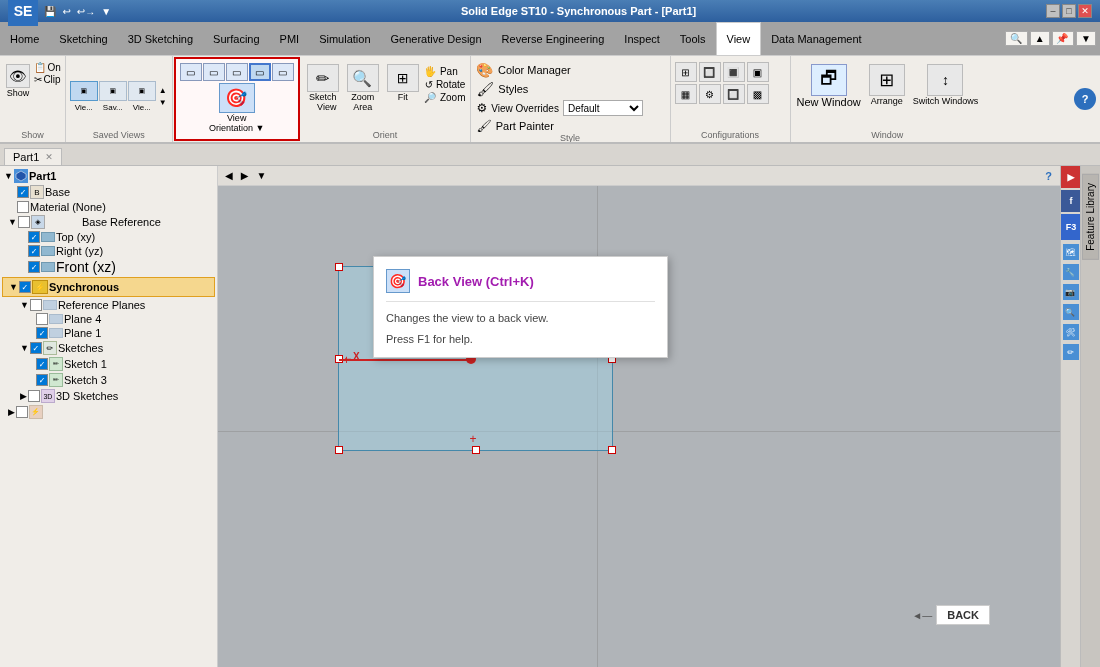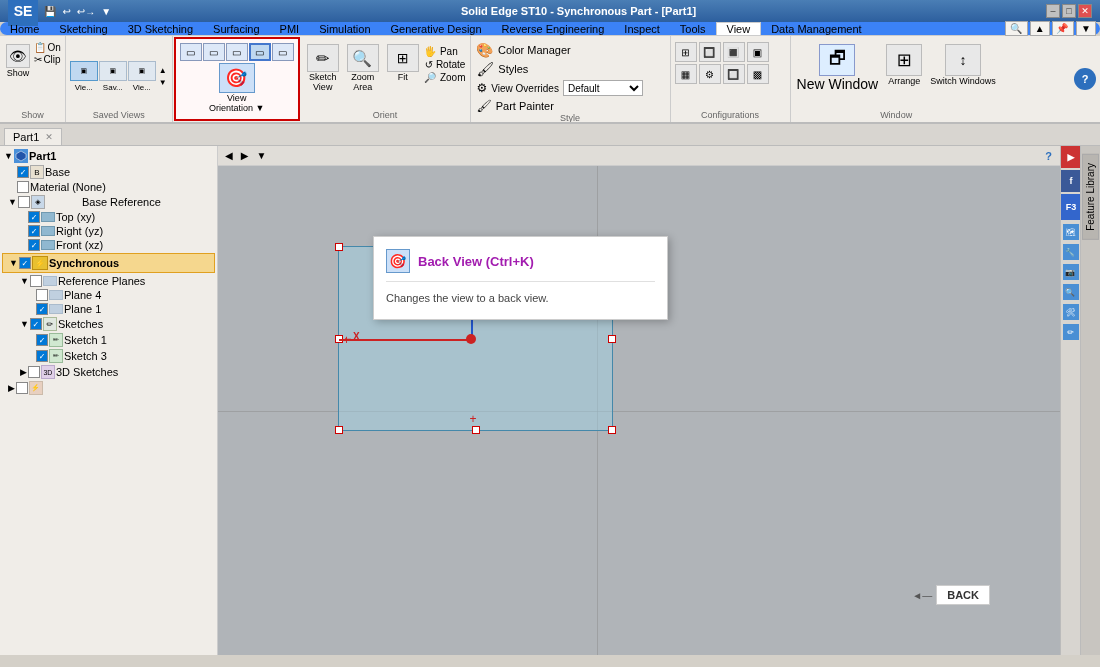--- a/index.html
+++ b/index.html
@@ -15,26 +15,25 @@
       padding: 0 8px;
       color: white;
     }
     .title-bar-left { display: flex; align-items: center; gap: 6px; }
     .title-text { font-size: 11px; font-weight: bold; flex: 1; text-align: center; }
     .title-controls { display: flex; gap: 2px; }
     .title-btn { width: 14px; height: 14px; background: #c0c0c0; border: 1px solid #888; display: flex; align-items: center; justify-content: center; font-size: 9px; cursor: pointer; color: #333; }
 
     
     .menu-bar {
-      height: 14px;
-      background: #3b82f6;
+      height: 34px;
+      background: #a3a3a3;
       display: flex;
       align-items: center;
       border-bottom: 1px solid #ccc;
-      border-radius: 7px;
     }
     .menu-item {
       padding: 2px 10px;
       font-size: 11px;
       cursor: pointer;
       height: 100%;
       display: flex;
       align-items: center;
     }
     .menu-item.view-active { background: #fff; border: 1px solid #ccc; border-bottom: none; }
@@ -170,21 +169,21 @@
         <div style="width:36px;height:30px;background:#cce0f8;border:1px solid #6699cc;display:flex;align-items:center;justify-content:center;font-size:18px;">🎯</div>
         <span style="font-size:9px;text-align:center;">View<br>Orientation ▼</span>
       </div>
     </div>
   </div>
 
   <div style="display:flex;flex-direction:column;border-right:1px solid #ccc;padding:2px 4px;min-width:160px;">
     <div style="display:flex;gap:4px;flex:1;align-items:flex-start;padding-top:4px;">
       <div style="display:flex;flex-direction:column;align-items:center;cursor:pointer;padding:2px;">
         <div style="width:32px;height:28px;background:#e8e8e8;border:1px solid #bbb;display:flex;align-items:center;justify-content:center;font-size:16px;">✏</div>
-        <span style="font-size:9px;text-align:center;">Sketch<br>View</span>
+        <span style="font-size:9px;text-align:right;">Sketch<br>View</span>
       </div>
       <div style="display:flex;flex-direction:column;align-items:center;cursor:pointer;padding:2px;">
         <div style="width:32px;height:28px;background:#e8e8e8;border:1px solid #bbb;display:flex;align-items:center;justify-content:center;font-size:16px;">🔍</div>
         <span style="font-size:9px;text-align:center;">Zoom<br>Area</span>
       </div>
       <div style="display:flex;flex-direction:column;align-items:center;cursor:pointer;padding:2px;">
         <div style="width:32px;height:28px;background:#e8e8e8;border:1px solid #bbb;display:flex;align-items:center;justify-content:center;font-size:14px;">⊞</div>
         <span style="font-size:9px;text-align:center;">Fit</span>
       </div>
       <div style="display:flex;flex-direction:column;gap:2px;padding-top:4px;">
@@ -232,21 +231,21 @@
       <div style="width:22px;height:20px;background:#e8e8e8;border:1px solid #bbb;display:flex;align-items:center;justify-content:center;cursor:pointer;font-size:10px;">🔲</div>
       <div style="width:22px;height:20px;background:#e8e8e8;border:1px solid #bbb;display:flex;align-items:center;justify-content:center;cursor:pointer;font-size:10px;">▩</div>
     </div>
     <div style="font-size:9px;color:#666;text-align:center;">Configurations</div>
   </div>
 
   <div style="display:flex;flex-direction:column;padding:2px 4px;min-width:120px;">
     <div style="display:flex;gap:4px;flex:1;align-items:flex-start;padding-top:4px;">
       <div style="display:flex;flex-direction:column;align-items:center;cursor:pointer;padding:2px;">
         <div style="width:36px;height:32px;background:#ddeeff;border:1px solid #8899cc;display:flex;align-items:center;justify-content:center;font-size:18px;">🗗</div>
-        <span style="font-size:14px;">New
+        <span style="font-size:11px;">New
 Window</span>
       </div>
       <div style="display:flex;flex-direction:column;align-items:center;cursor:pointer;padding:2px;">
         <div style="width:36px;height:32px;background:#e8e8e8;border:1px solid #bbb;display:flex;align-items:center;justify-content:center;font-size:18px;">⊞</div>
         <span style="font-size:9px;text-align:center;">Arrange</span>
       </div>
       <div style="display:flex;flex-direction:column;align-items:center;cursor:pointer;padding:2px;">
         <div style="width:36px;height:32px;background:#e8e8e8;border:1px solid #bbb;display:flex;align-items:center;justify-content:center;font-size:14px;">↕</div>
         <span style="font-size:9px;text-align:right;">Switch
 Windows</span>
@@ -322,21 +321,21 @@
             </div>
           <div style="width:14px;height:10px;background:#90b8d0;border:1px solid #7099b0;"></div>
           <span style="font-size:11px;">Right (yz)</span>
         </div>
 
         <div style="display:flex;align-items:center;gap:1px;padding:1px 2px;padding-left:26px;">
           <div style="width:12px;height:12px;border:1px solid #888;background:#0078d7;display:flex;align-items:center;justify-content:center;">
               <span style="color:white;font-size:8px;">✓</span>
             </div>
           <div style="width:14px;height:10px;background:#90b8d0;border:1px solid #7099b0;"></div>
-          <span style="font-size:11px;">Front (xz)</span>
+          <span style="font-size:14px;">Front (xz)</span>
         </div>
 
         <div style="display:flex;align-items:center;gap:1px;padding:2px 2px;padding-left:6px;background:#f5d78e;border:1px solid #e0a020;margin:1px 0;">
           <span style="font-size:9px;cursor:pointer;">▼</span>
           <div style="width:12px;height:12px;border:1px solid #888;background:#0078d7;display:flex;align-items:center;justify-content:center;">
               <span style="color:white;font-size:8px;">✓</span>
             </div>
           <div style="width:16px;height:14px;background:#e8c030;border:1px solid #c09010;display:flex;align-items:center;justify-content:center;font-size:8px;">⚡</div>
           <span style="font-size:11px;font-weight:bold;">Synchronous</span>
         </div>
@@ -450,20 +449,21 @@
       <span style="font-size:10px;color:#555;">◄—</span>
       <div style="background:white;border:1px solid #ccc;padding:3px 10px;font-size:11px;font-weight:bold;color:#333;">BACK</div>
     </div>
 
     <div style="position:absolute;top:90px;left:155px;width:295px;background:white;border:1px solid #ccc;box-shadow:2px 2px 8px rgba(0,0,0,0.25);padding:12px;z-index:200;">
       <div style="display:flex;align-items:center;gap:8px;padding-bottom:8px;border-bottom:1px solid #e0e0e0;margin-bottom:8px;">
         <div style="width:24px;height:24px;background:#cce0f8;border:1px solid #6699cc;display:flex;align-items:center;justify-content:center;font-size:14px;">🎯</div>
         <span style="font-size:13px;font-weight:bold;color:#a21caf;">Back View (Ctrl+K)</span>
       </div>
       <div style="font-size:11px;color:#444;line-height:1.5;">Changes the view to a back view.</div>
+      <div style="font-size:11px;color:#444;margin-top:6px;">Press F1 for help.</div>
     </div>
 
   </div>
 
   <div style="display:flex;flex-direction:column;width:20px;background:#d8d5d0;border-left:1px solid #bbb;">
     <div style="background:#cc3333;color:white;width:20px;padding:6px 1px;display:flex;align-items:center;justify-content:center;cursor:pointer;font-size:9px;font-weight:bold;">▶</div>
     <div style="background:#3b5998;color:white;width:20px;padding:6px 1px;display:flex;align-items:center;justify-content:center;cursor:pointer;font-size:9px;font-weight:bold;margin-top:2px;">f</div>
     <div style="background:#3366cc;color:white;width:20px;padding:8px 1px;display:flex;align-items:center;justify-content:center;cursor:pointer;font-size:9px;font-weight:bold;margin-top:2px;">F3</div>
     <div style="flex:1;display:flex;flex-direction:column;gap:4px;padding:4px 1px;align-items:center;">
       <div style="width:16px;height:16px;background:#4a8fd4;display:flex;align-items:center;justify-content:center;cursor:pointer;font-size:8px;color:white;">🗺</div>

